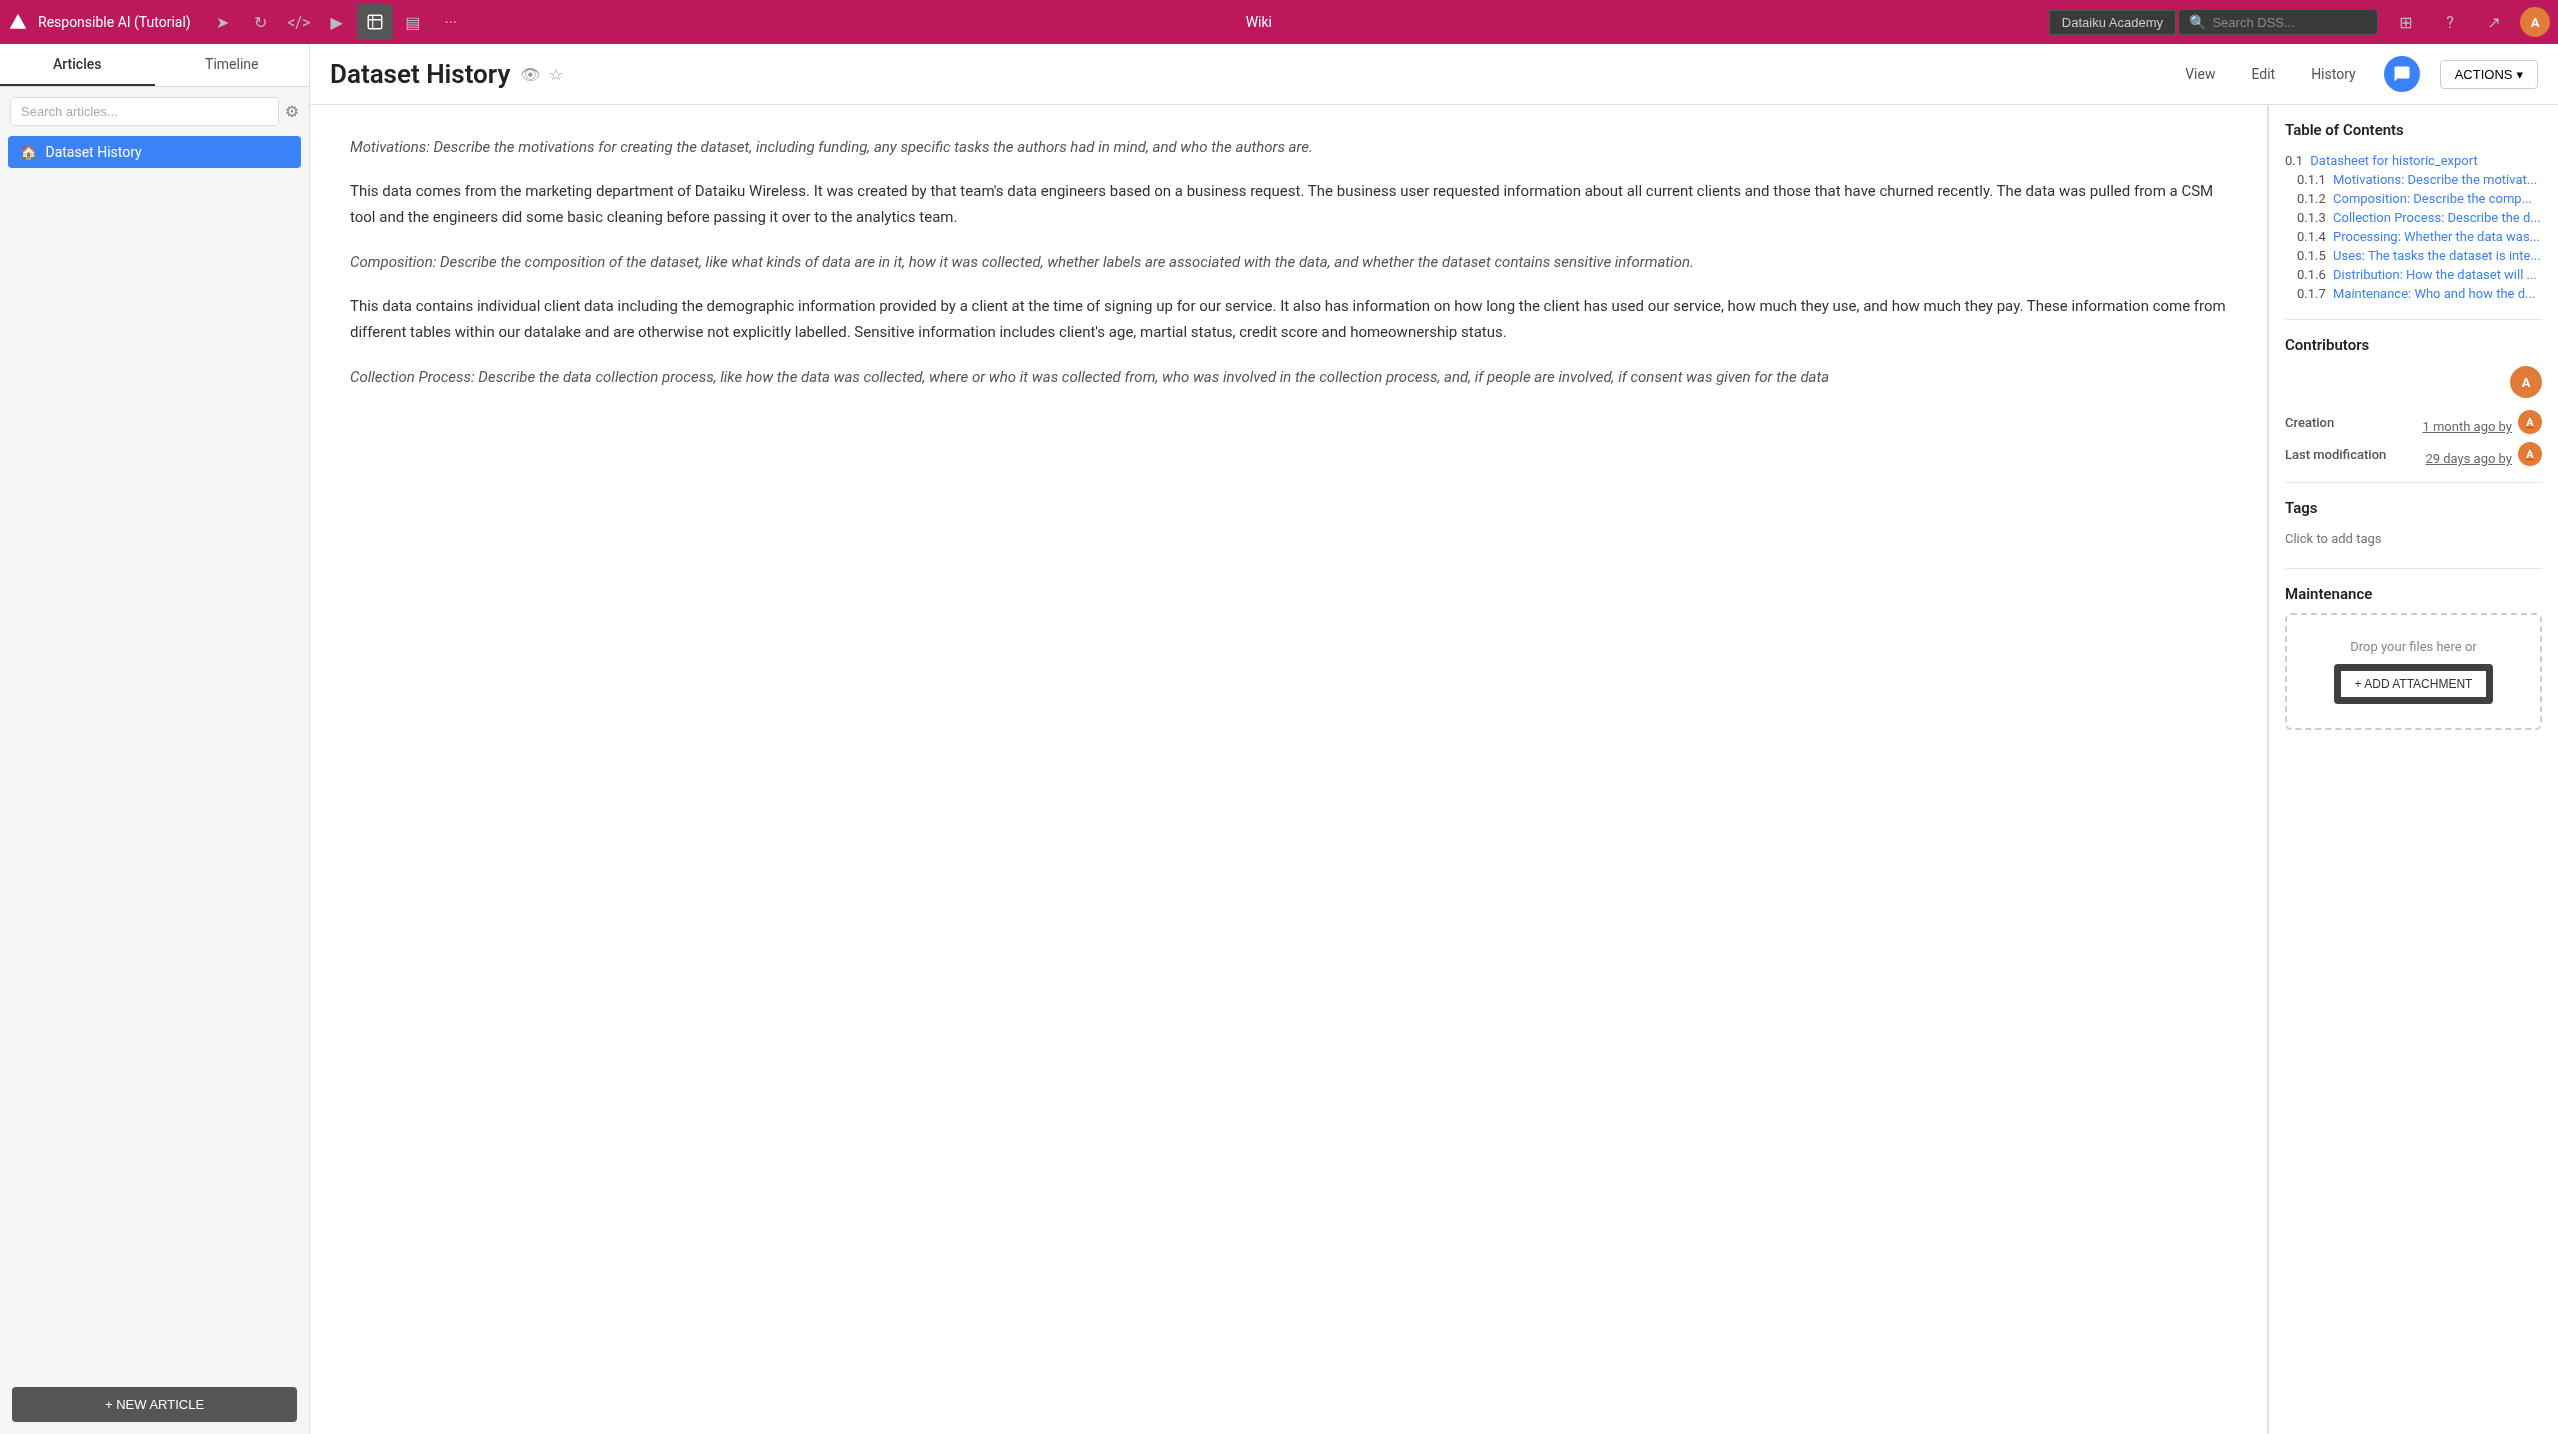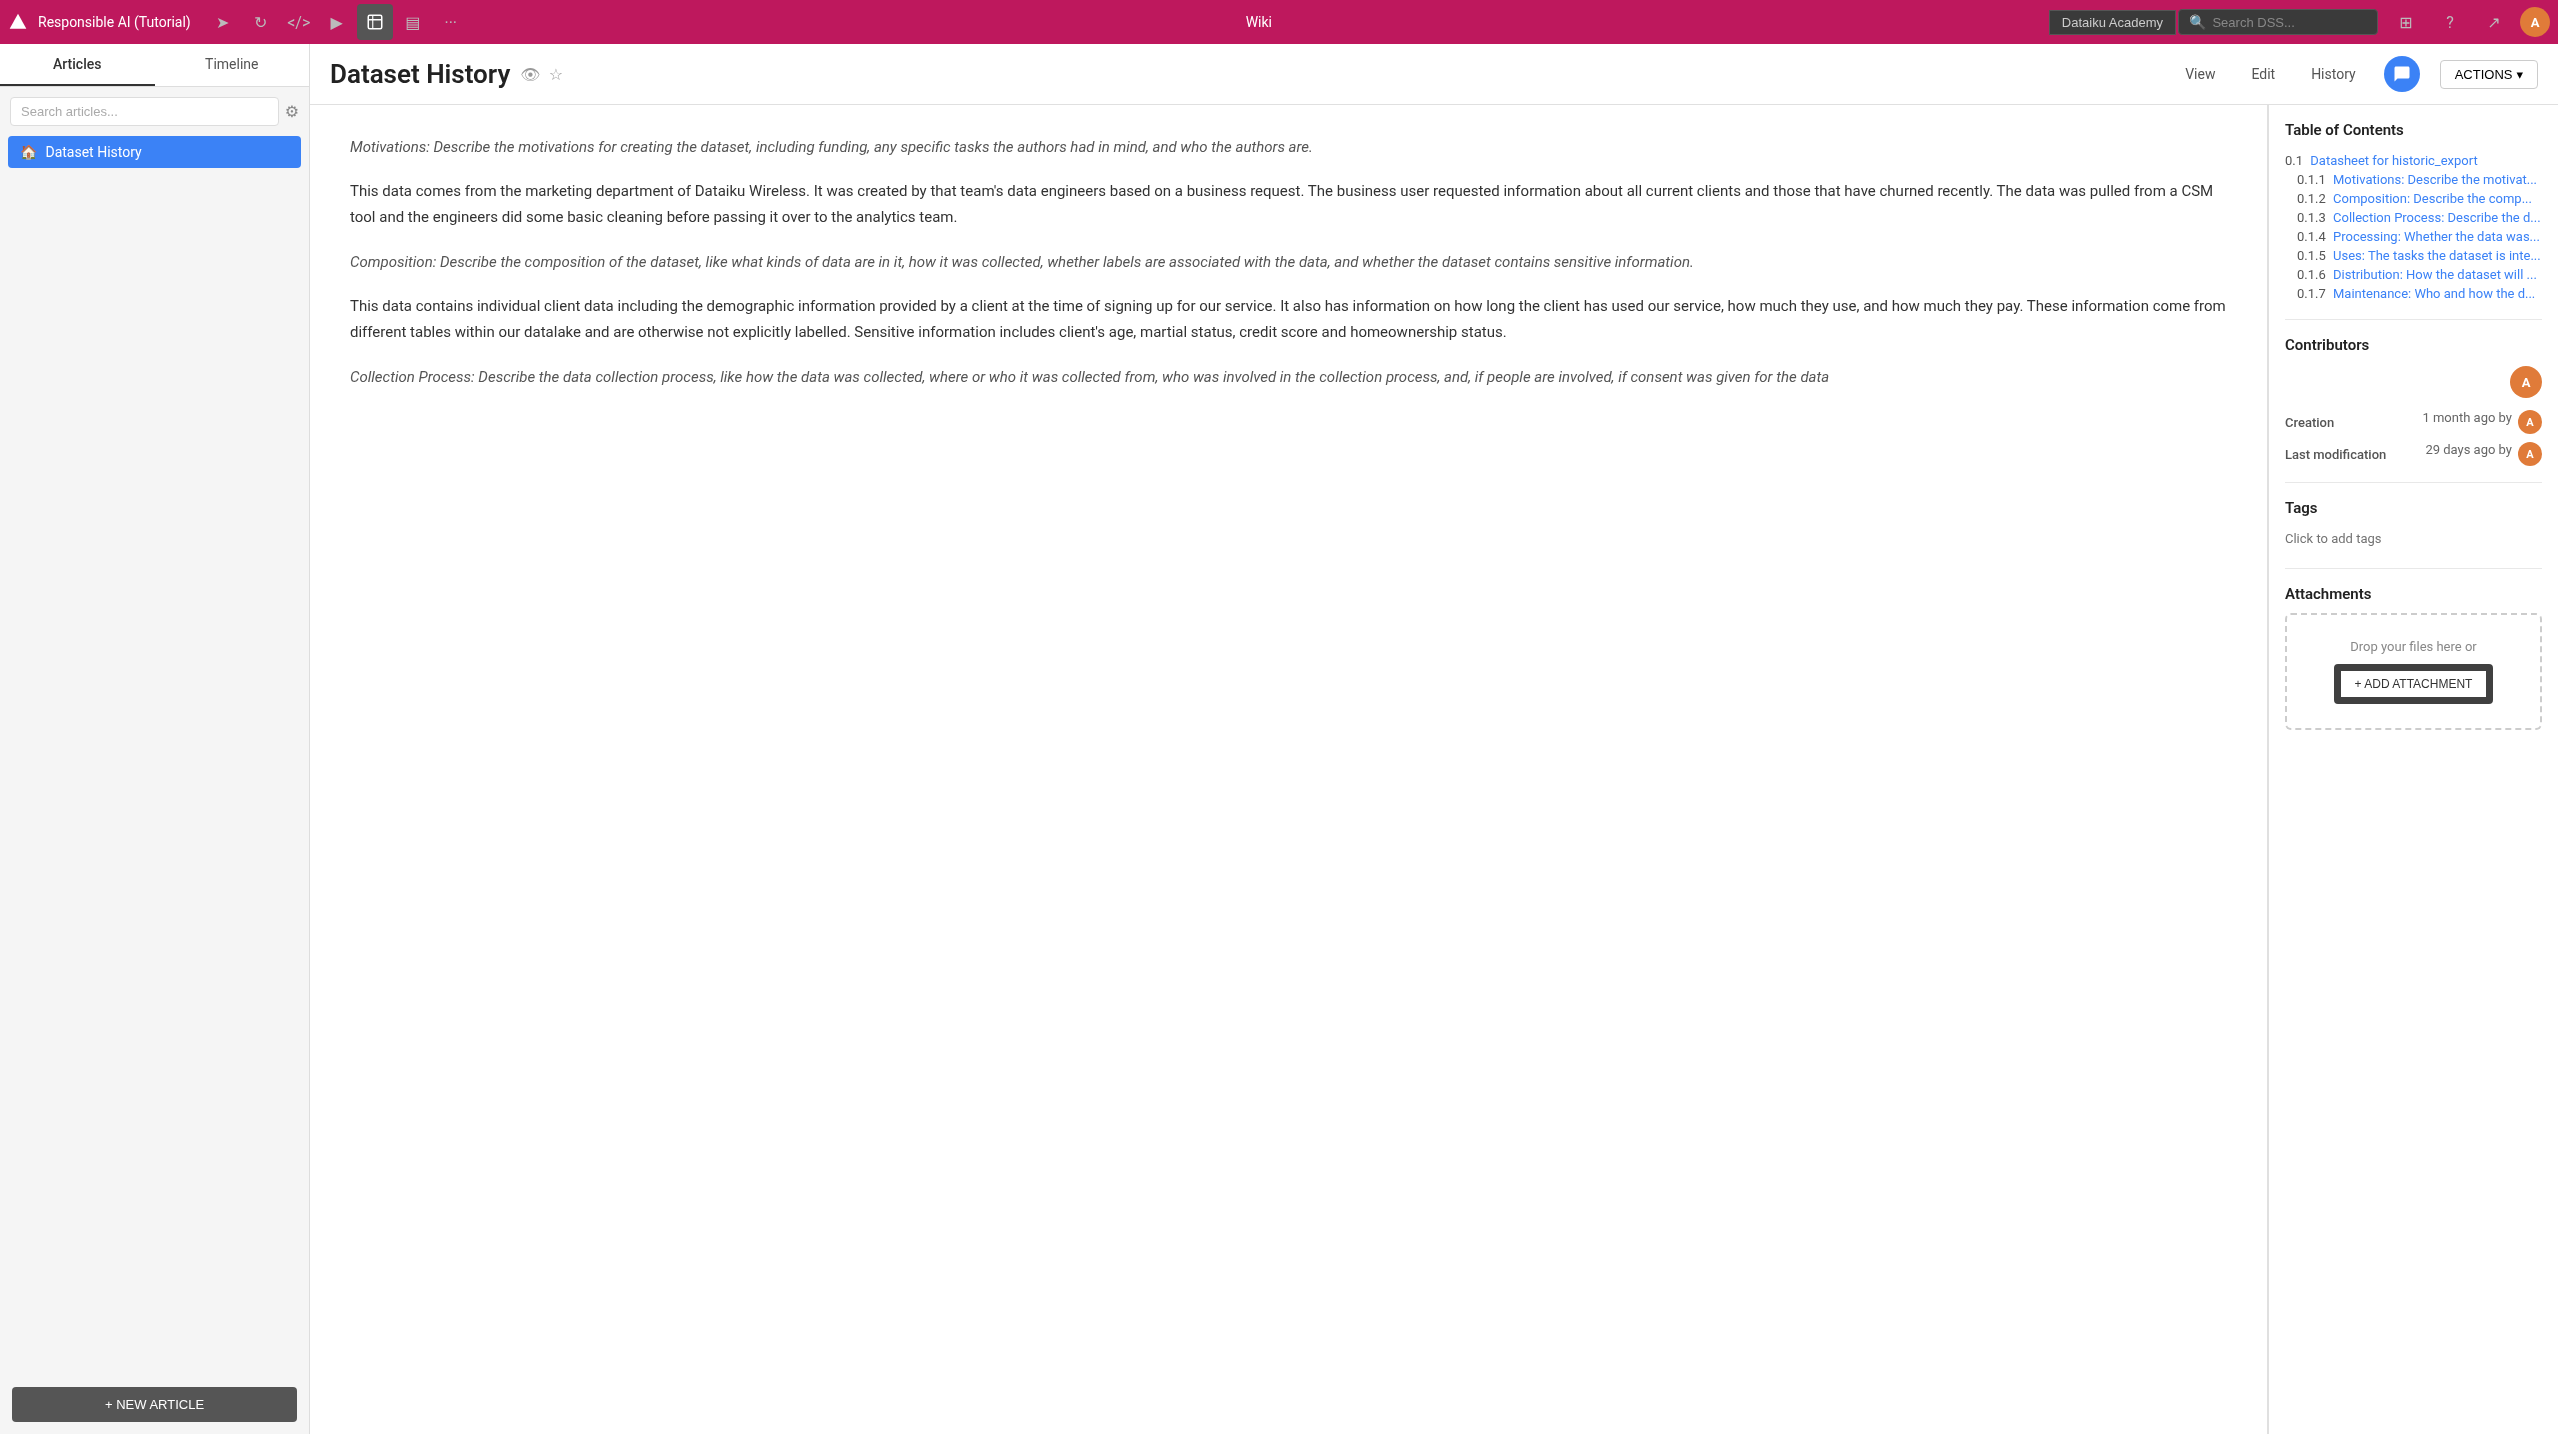--- a/index.html
+++ b/index.html
@@ -67,21 +67,21 @@
     .right-panel { width: 290px; background: #fff; border-left: 1px solid #e0e0e0; overflow-y: auto; padding: 16px; flex-shrink: 0; }
     .toc-title { font-size: 15px; font-weight: 600; margin-bottom: 12px; color: #222; }
     .toc-item { font-size: 13px; color: #3b82f6; cursor: pointer; padding: 2px 0; display: block; text-decoration: none; white-space: nowrap; overflow: hidden; text-overflow: ellipsis; }
     .toc-sub { padding-left: 12px; }
     .toc-item .toc-num { color: #555; margin-right: 4px; }
     .section-divider { border: none; border-top: 1px solid #e8e8e8; margin: 16px 0; }
     .contributors-title { font-size: 15px; font-weight: 600; margin-bottom: 12px; color: #222; }
     .contributor-avatar { width: 32px; height: 32px; border-radius: 50%; background: #e07b39; color: #fff; display: flex; align-items: center; justify-content: center; font-weight: bold; font-size: 13px; }
     .meta-row { display: flex; align-items: center; justify-content: space-between; margin-bottom: 8px; font-size: 13px; }
     .meta-label { color: #555; font-weight: 500; }
-    .meta-value { display: flex; align-items: flex-start; gap: 6px; color: #666; }
+    .meta-value { display: flex; align-items: flex-end; gap: 6px; color: #666; text-decoration: underline; }
     .tags-title { font-size: 15px; font-weight: 600; margin-bottom: 8px; color: #222; }
     .tags-placeholder { font-size: 13px; color: #737373; cursor: pointer; padding: 6px 0; }
     .attachments-title { font-size: 15px; font-weight: 600; margin-bottom: 10px; color: #222; }
     .drop-zone { border: 2px dashed #ccc; border-radius: 6px; padding: 24px 16px; text-align: center; color: #888; font-size: 13px; }
     .add-attachment-btn { background: #fff; border: 7px solid #404040; border-radius: 4px; padding: 6px 14px; font-size: 12px; cursor: pointer; margin-top: 10px; color: #333; }
     .contributors-row { display: flex; justify-content: flex-end; margin-bottom: 12px; }
   </style>
 </head>
 <body>
 
@@ -246,21 +246,21 @@
           </div>
         </div>
 
         <hr class="section-divider">
 
         <div class="tags-title">Tags</div>
         <div class="tags-placeholder">Click to add tags</div>
 
         <hr class="section-divider">
 
-        <div class="attachments-title">Attachments</div>
+        <div class="attachments-title">Maintenance</div>
         <div class="drop-zone">
           <div>Drop your files here or</div>
           <button class="add-attachment-btn">+ ADD ATTACHMENT</button>
         </div>
 
       </aside>
     </div>
   </div>
 </div>
 

